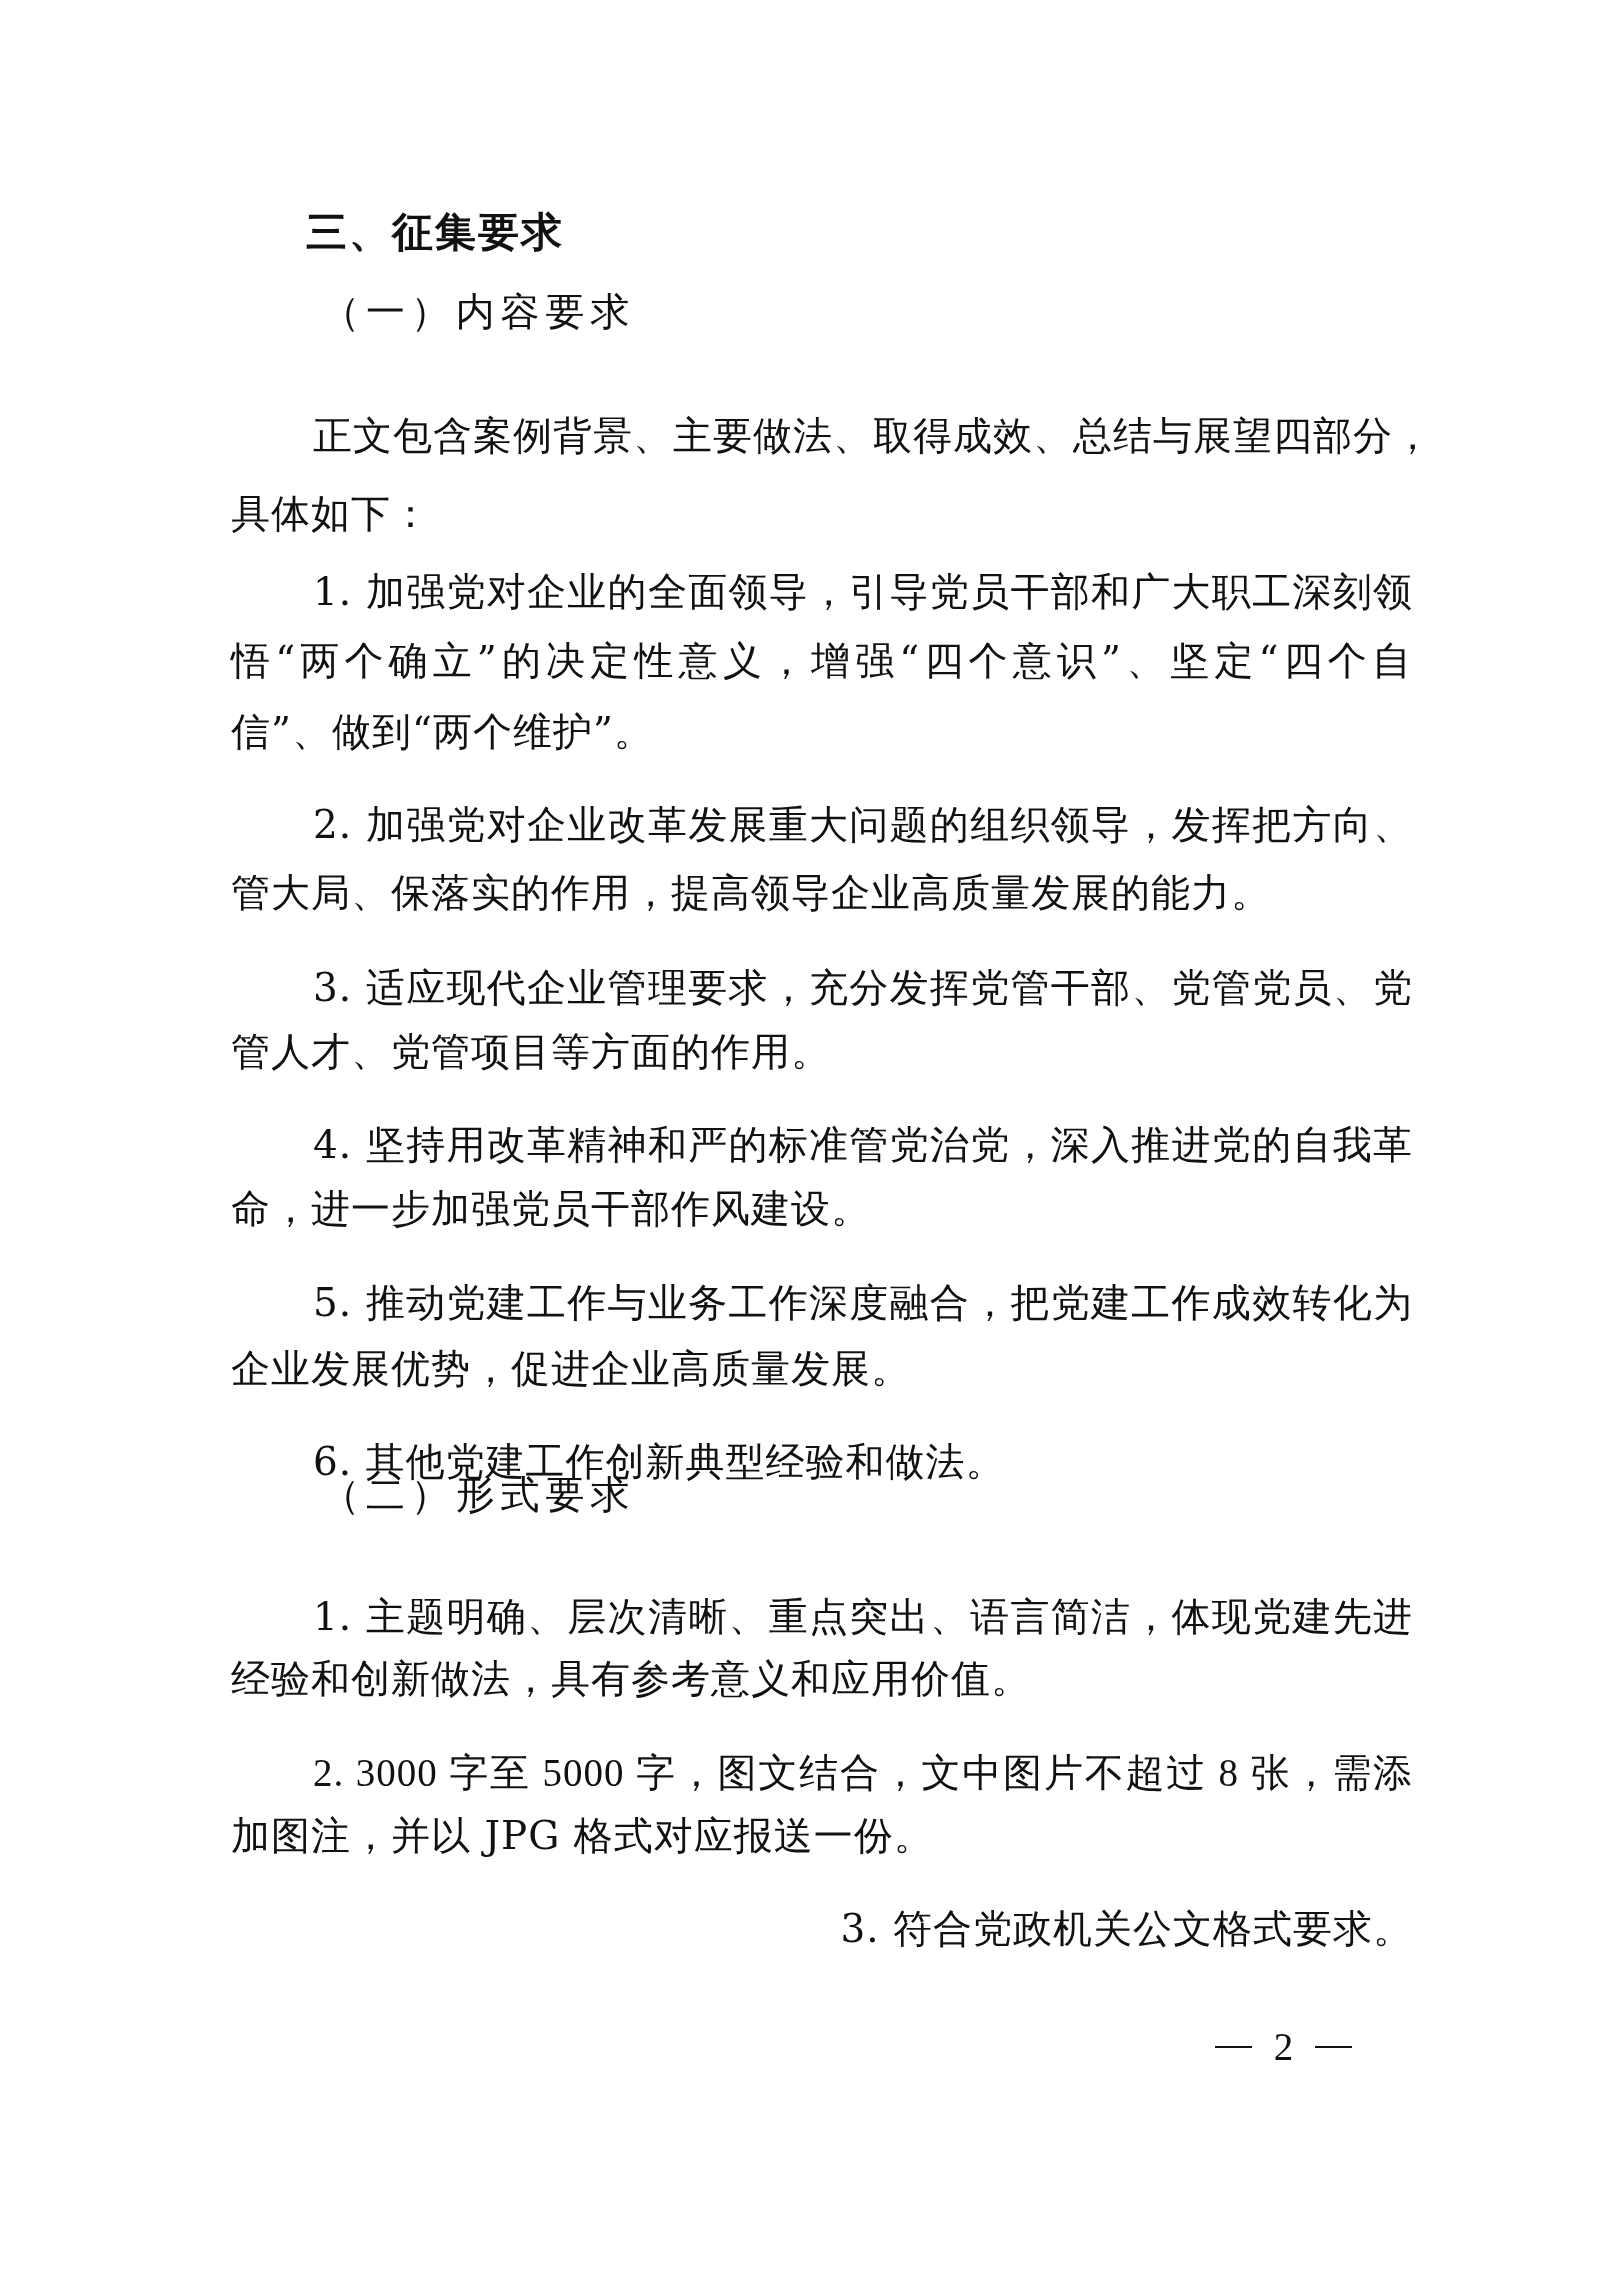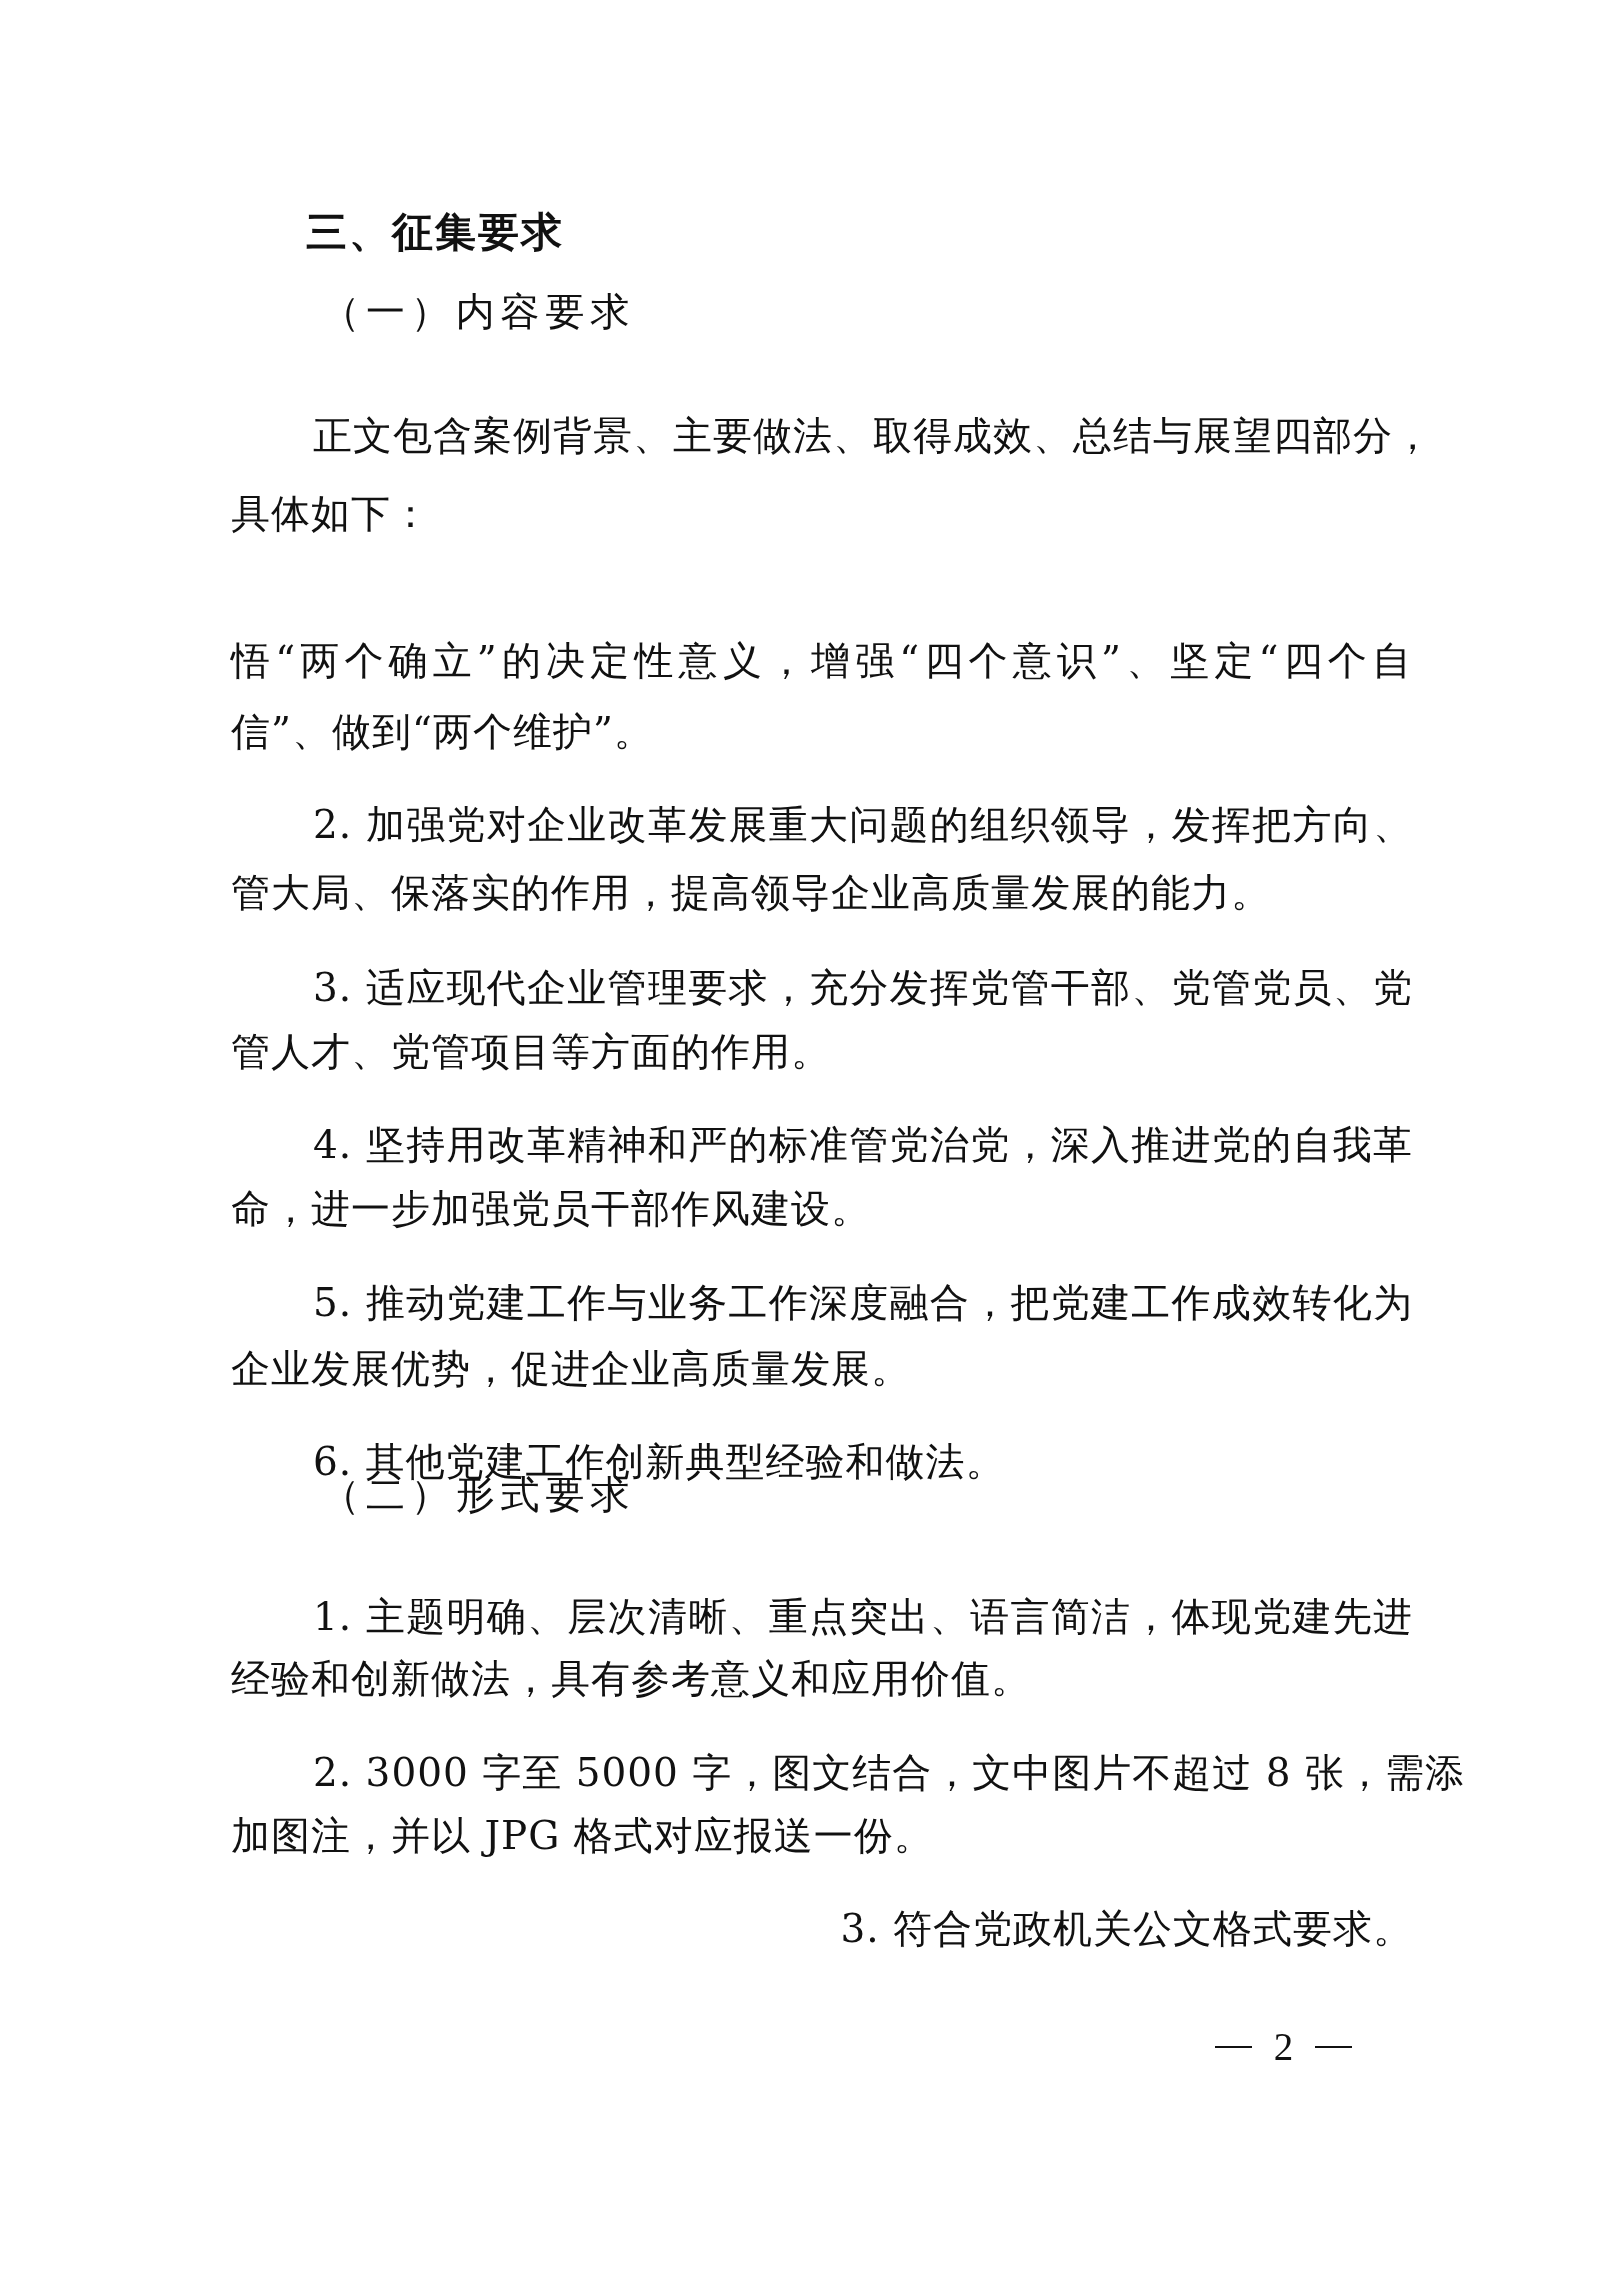--- a/index.html
+++ b/index.html
@@ -89,20 +89,21 @@
 
 <div class="page">
 
   <div class="section-heading" style="top:203px;">三、征集要求</div>
 
   <div class="sub-heading" style="top:282px;">（一）内容要求</div>
 
   <div class="line full indent" style="top:366px;">正文包含案例背景、主要做法、取得成效、总结与展望四部分，</div>
   <div class="line" style="top:444px;">具体如下：</div>
 
+  <div class="line full indent" style="top:522px;">1. 加强党对企业的全面领导，引导党员干部和广大职工深刻领</div>
   <div class="line full" style="top:591px;">悟“两个确立”的决定性意义，增强“四个意识”、坚定“四个自</div>
   <div class="line" style="top:662px;">信”、做到“两个维护”。</div>
 
   <div class="line full indent" style="top:755px;">2. 加强党对企业改革发展重大问题的组织领导，发挥把方向、</div>
   <div class="line" style="top:823px;">管大局、保落实的作用，提高领导企业高质量发展的能力。</div>
 
   <div class="line full indent" style="top:918px;">3. 适应现代企业管理要求，充分发挥党管干部、党管党员、党</div>
   <div class="line" style="top:982px;">管人才、党管项目等方面的作用。</div>
 
   <div class="line full indent" style="top:1075px;">4. 坚持用改革精神和严的标准管党治党，深入推进党的自我革</div>
@@ -111,21 +112,21 @@
   <div class="line full indent" style="top:1233px;">5. 推动党建工作与业务工作深度融合，把党建工作成效转化为</div>
   <div class="line" style="top:1299px;">企业发展优势，促进企业高质量发展。</div>
 
   <div class="line indent" style="top:1392px;">6. 其他党建工作创新典型经验和做法。</div>
 
   <div class="sub-heading" style="top:1465px;">（二）形式要求</div>
 
   <div class="line full indent" style="top:1547px;">1. 主题明确、层次清晰、重点突出、语言简洁，体现党建先进</div>
   <div class="line" style="top:1609px;">经验和创新做法，具有参考意义和应用价值。</div>
 
-  <div class="line full indent" style="top:1703px;">2. 3000 字至 5000 字，图文结合，文中图片不超过 8 张，需添</div>
+  <div class="line full indent" style="top:1703px;font-family:Liberation Serif, serif;">2. 3000 字至 5000 字，图文结合，文中图片不超过 8 张，需添</div>
   <div class="line" style="top:1766px;">加图注，并以 JPG 格式对应报送一份。</div>
 
   <div class="line indent" style="top:1859px;text-align:right;">3. 符合党政机关公文格式要求。</div>
 
   <div class="page-number">
     <span class="dash"></span>
     <span>2</span>
     <span class="dash"></span>
   </div>
 

